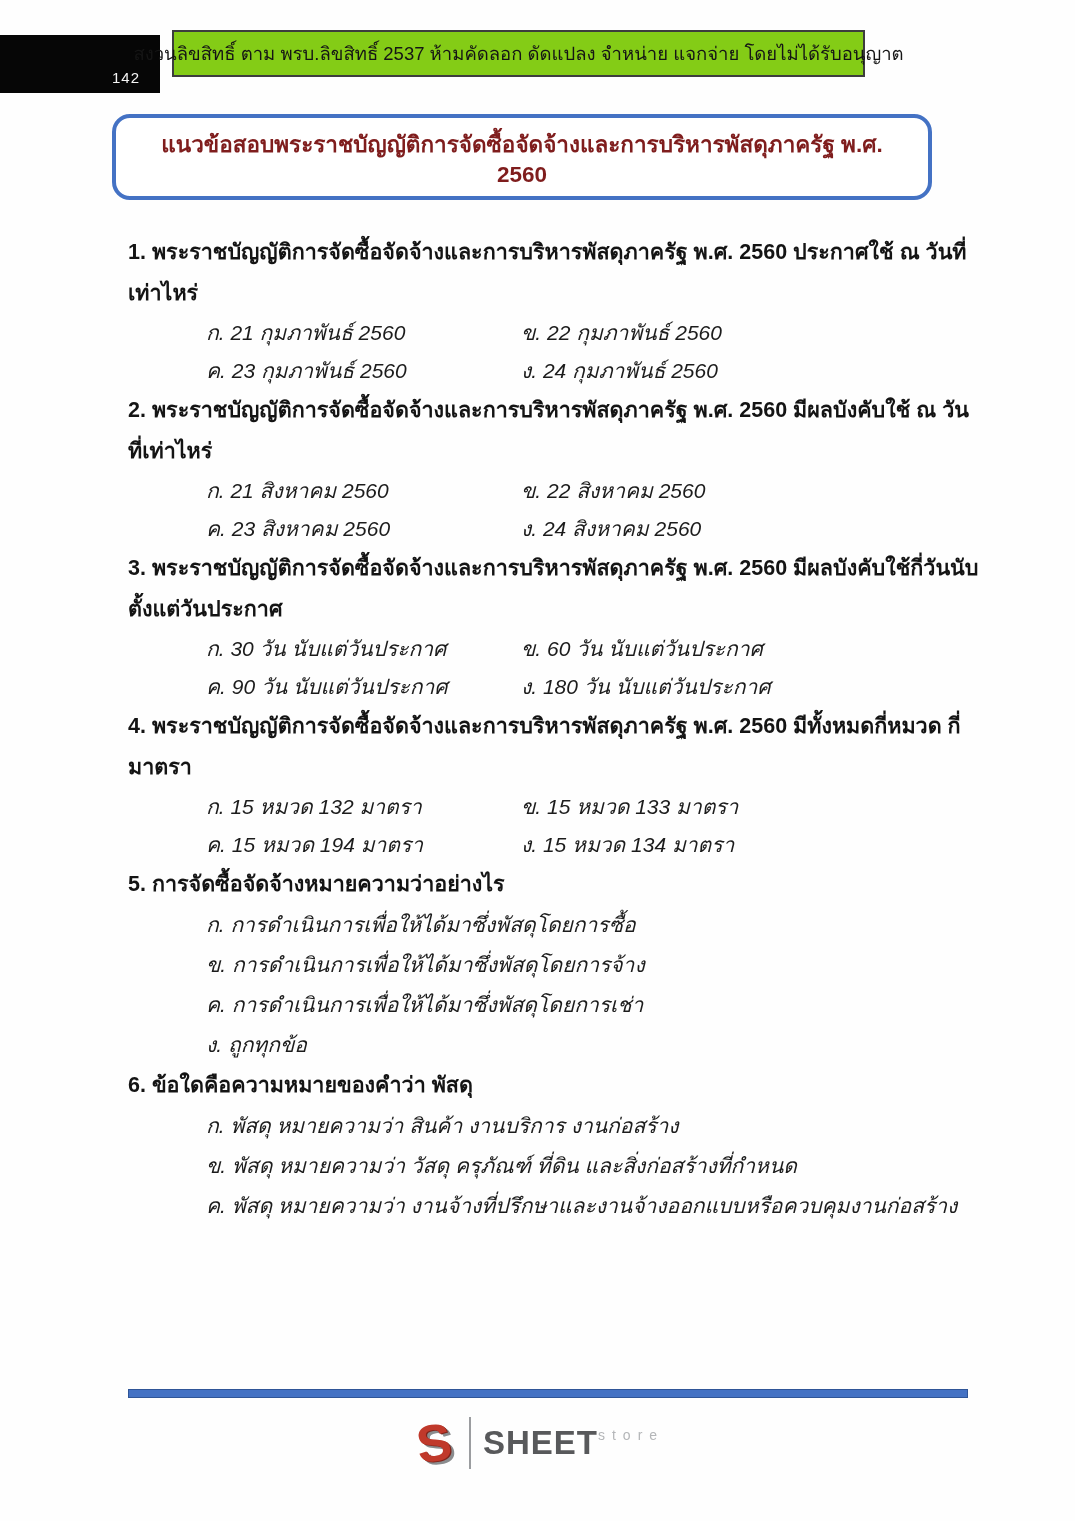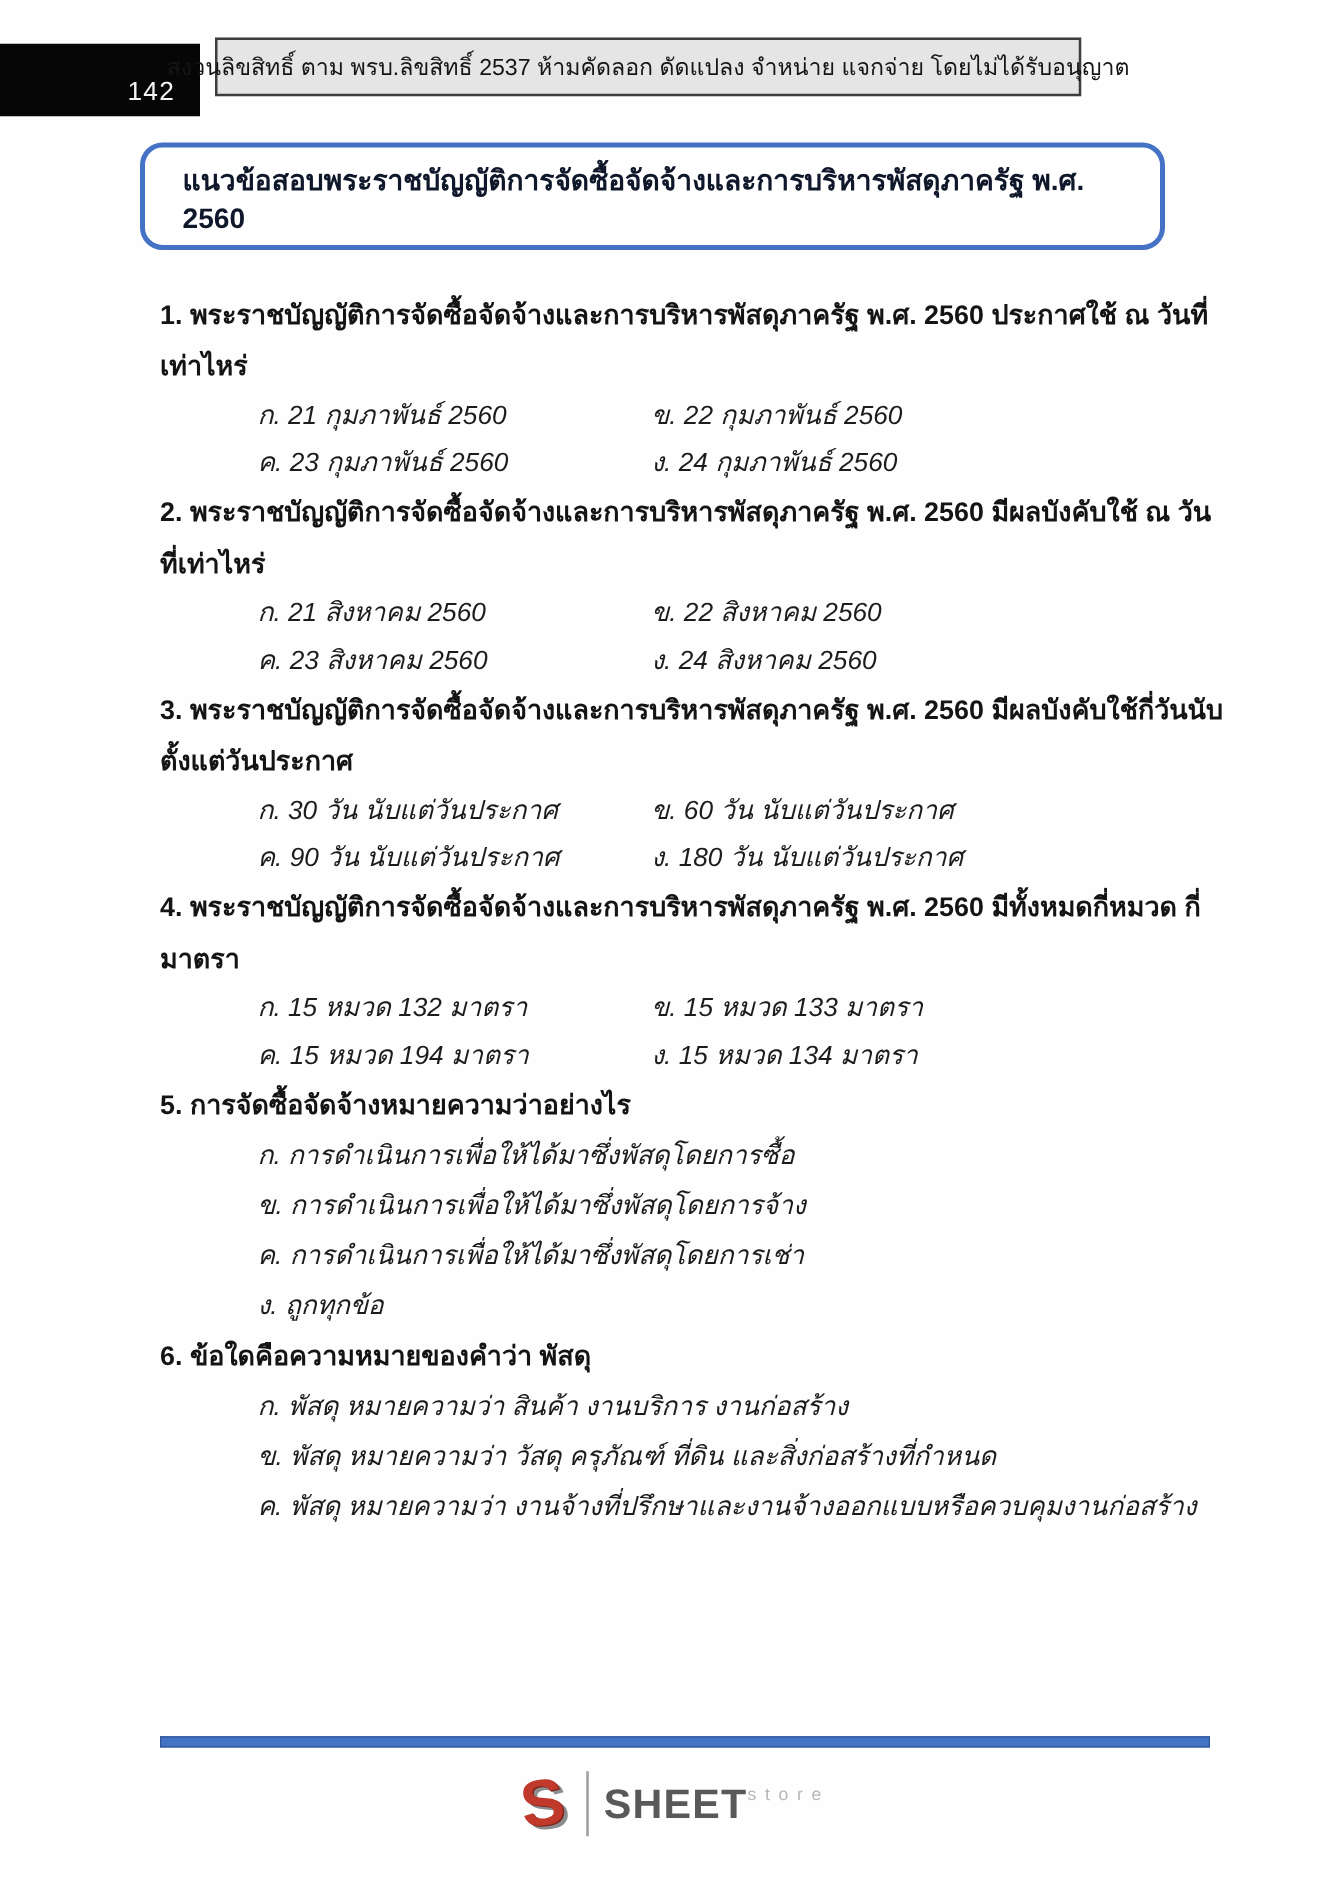--- a/index.html
+++ b/index.html
@@ -21,31 +21,31 @@
     width: 160px; height: 58px;
     background: #060606;
     display: flex;
     align-items: flex-end;
     justify-content: flex-end;
     padding: 0 20px 7px 0;
     box-sizing: border-box;
   }
   .page-num-box .num {
     color: #f5f5f5;
-    font-size: 21px;
+    font-size: 15px;
     letter-spacing: 1px;
   }
 
   
   .copyright-box {
     position: absolute;
     left: 172px; top: 30px;
     width: 693px; height: 47px;
     border: 2px solid #3d3d3d;
-    background: #e5e5e5;
+    background: #84cc16;
     display: flex;
     align-items: center;
     justify-content: center;
     box-sizing: border-box;
   }
   .copyright-box .txt {
     font-size: 18.5px;
     color: #151515;
     white-space: nowrap;
   }
@@ -59,21 +59,22 @@
     border-radius: 18px;
     background: #ffffff;
     display: flex;
     align-items: center;
     justify-content: center;
     box-sizing: border-box;
   }
   .title-box .txt {
     font-size: 22.5px;
     font-weight: bold;
-    color: #0f172a;
+    color: #7f1d1d;
+    text-align: center;
     padding: 0 30px;
   }
 
   
   .content {
     position: absolute;
     left: 128px; top: 232px;
     width: 852px;
   }
   .question { margin: 0; }

